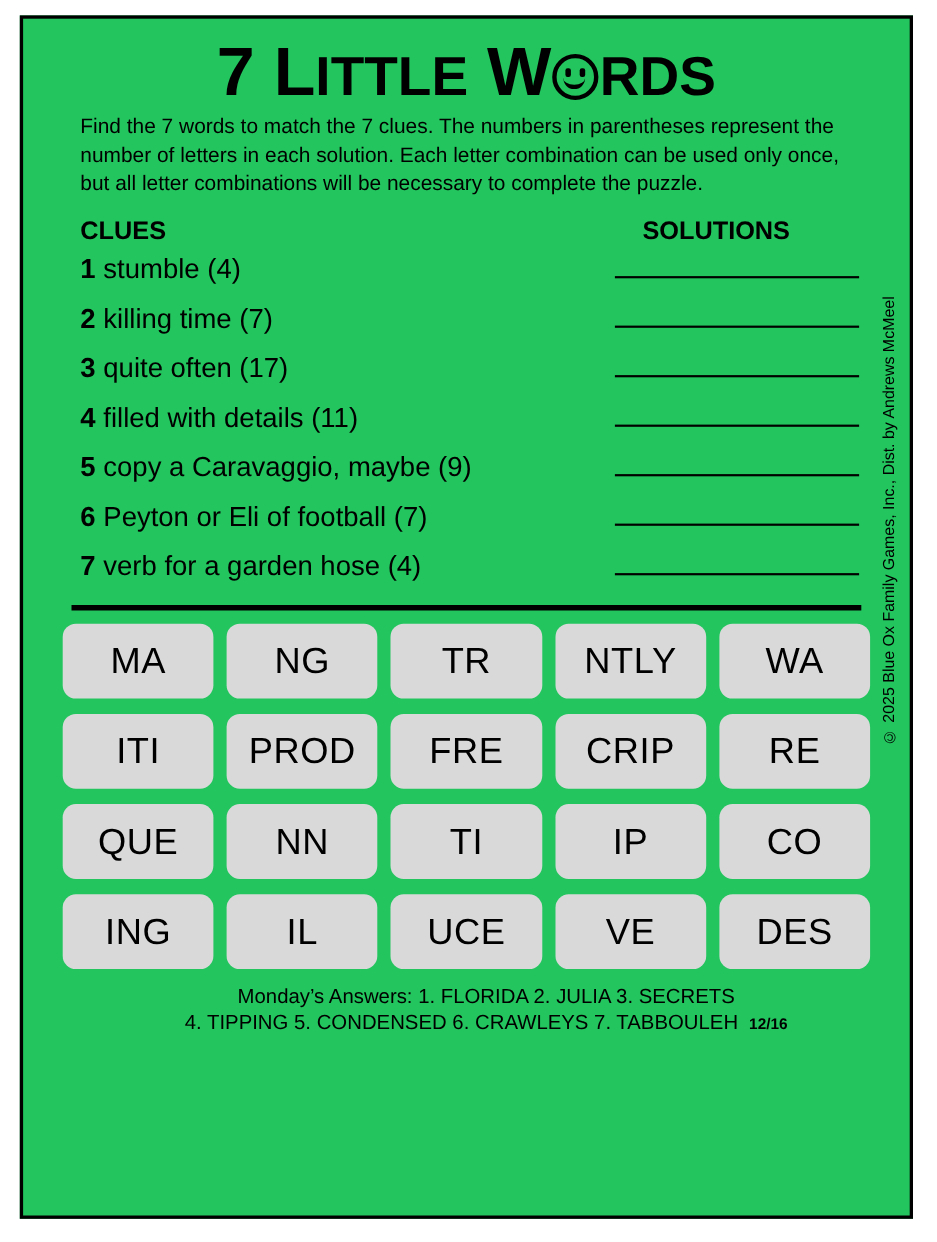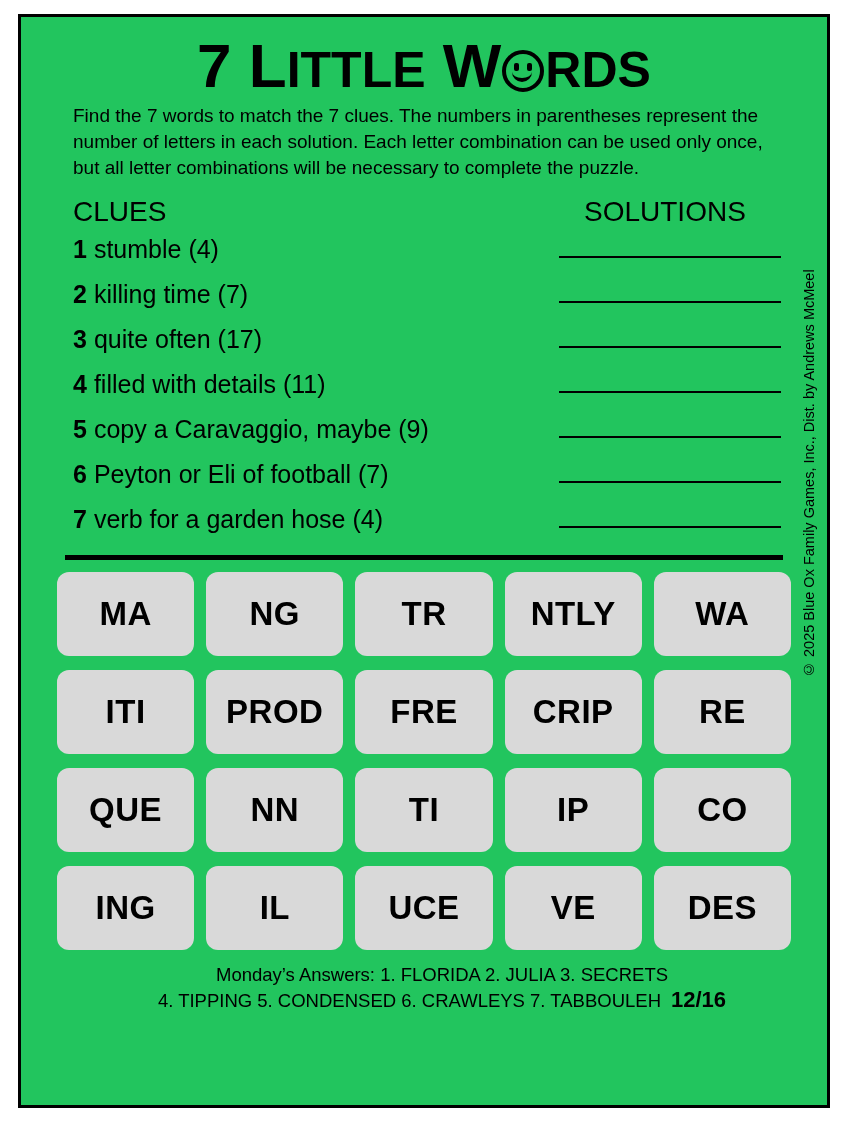--- a/index.html
+++ b/index.html
@@ -73,22 +73,22 @@
     padding: 0 42px 0 52px;
     font-size: 19px;
     line-height: 1.38;
     text-align: left;
   }
   
   .headings {
     display: flex;
     margin: 14px 0 0 0;
     padding: 0 40px 0 52px;
-    font-weight: normal;
-    font-size: 28px;
+    font-weight: bold;
+    font-size: 23px;
     align-items: center;
   }
   .headings .clues-h { flex: 0 0 470px; }
   .headings .sol-h { flex: 1; text-align: left; margin-left: 41px; }
   
   .clue-list {
     margin: 2px 0 0 0;
     padding: 0 40px 0 52px;
   }
   .clue-row {
@@ -122,40 +122,40 @@
   
   .tiles {
     margin: 12px 36px 0 36px;
     display: grid;
     grid-template-columns: repeat(5, 1fr);
     grid-gap: 14px 12px;
   }
   .tile {
     background: #d9d9d9;
     border-radius: 12px;
-    height: 84px;
+    height: 68px;
     display: flex;
     align-items: center;
     justify-content: center;
-    font-weight: bold;
+    font-weight: normal;
     font-size: 33px;
     letter-spacing: 0.5px;
   }
   
   .answers {
     margin: 13px 0 0 0;
     text-align: center;
     font-size: 18.5px;
     line-height: 1.28;
     padding-left: 36px;
   }
   .answers .line2 { position: relative; }
   .date {
     font-weight: bold;
-    font-size: 22px;
+    font-size: 14px;
     margin-left: 10px;
   }
   
   .copyright {
     position: absolute;
     right: 4px;
     top: 120px;
     width: 22px;
     height: 540px;
     font-size: 14.5px;

